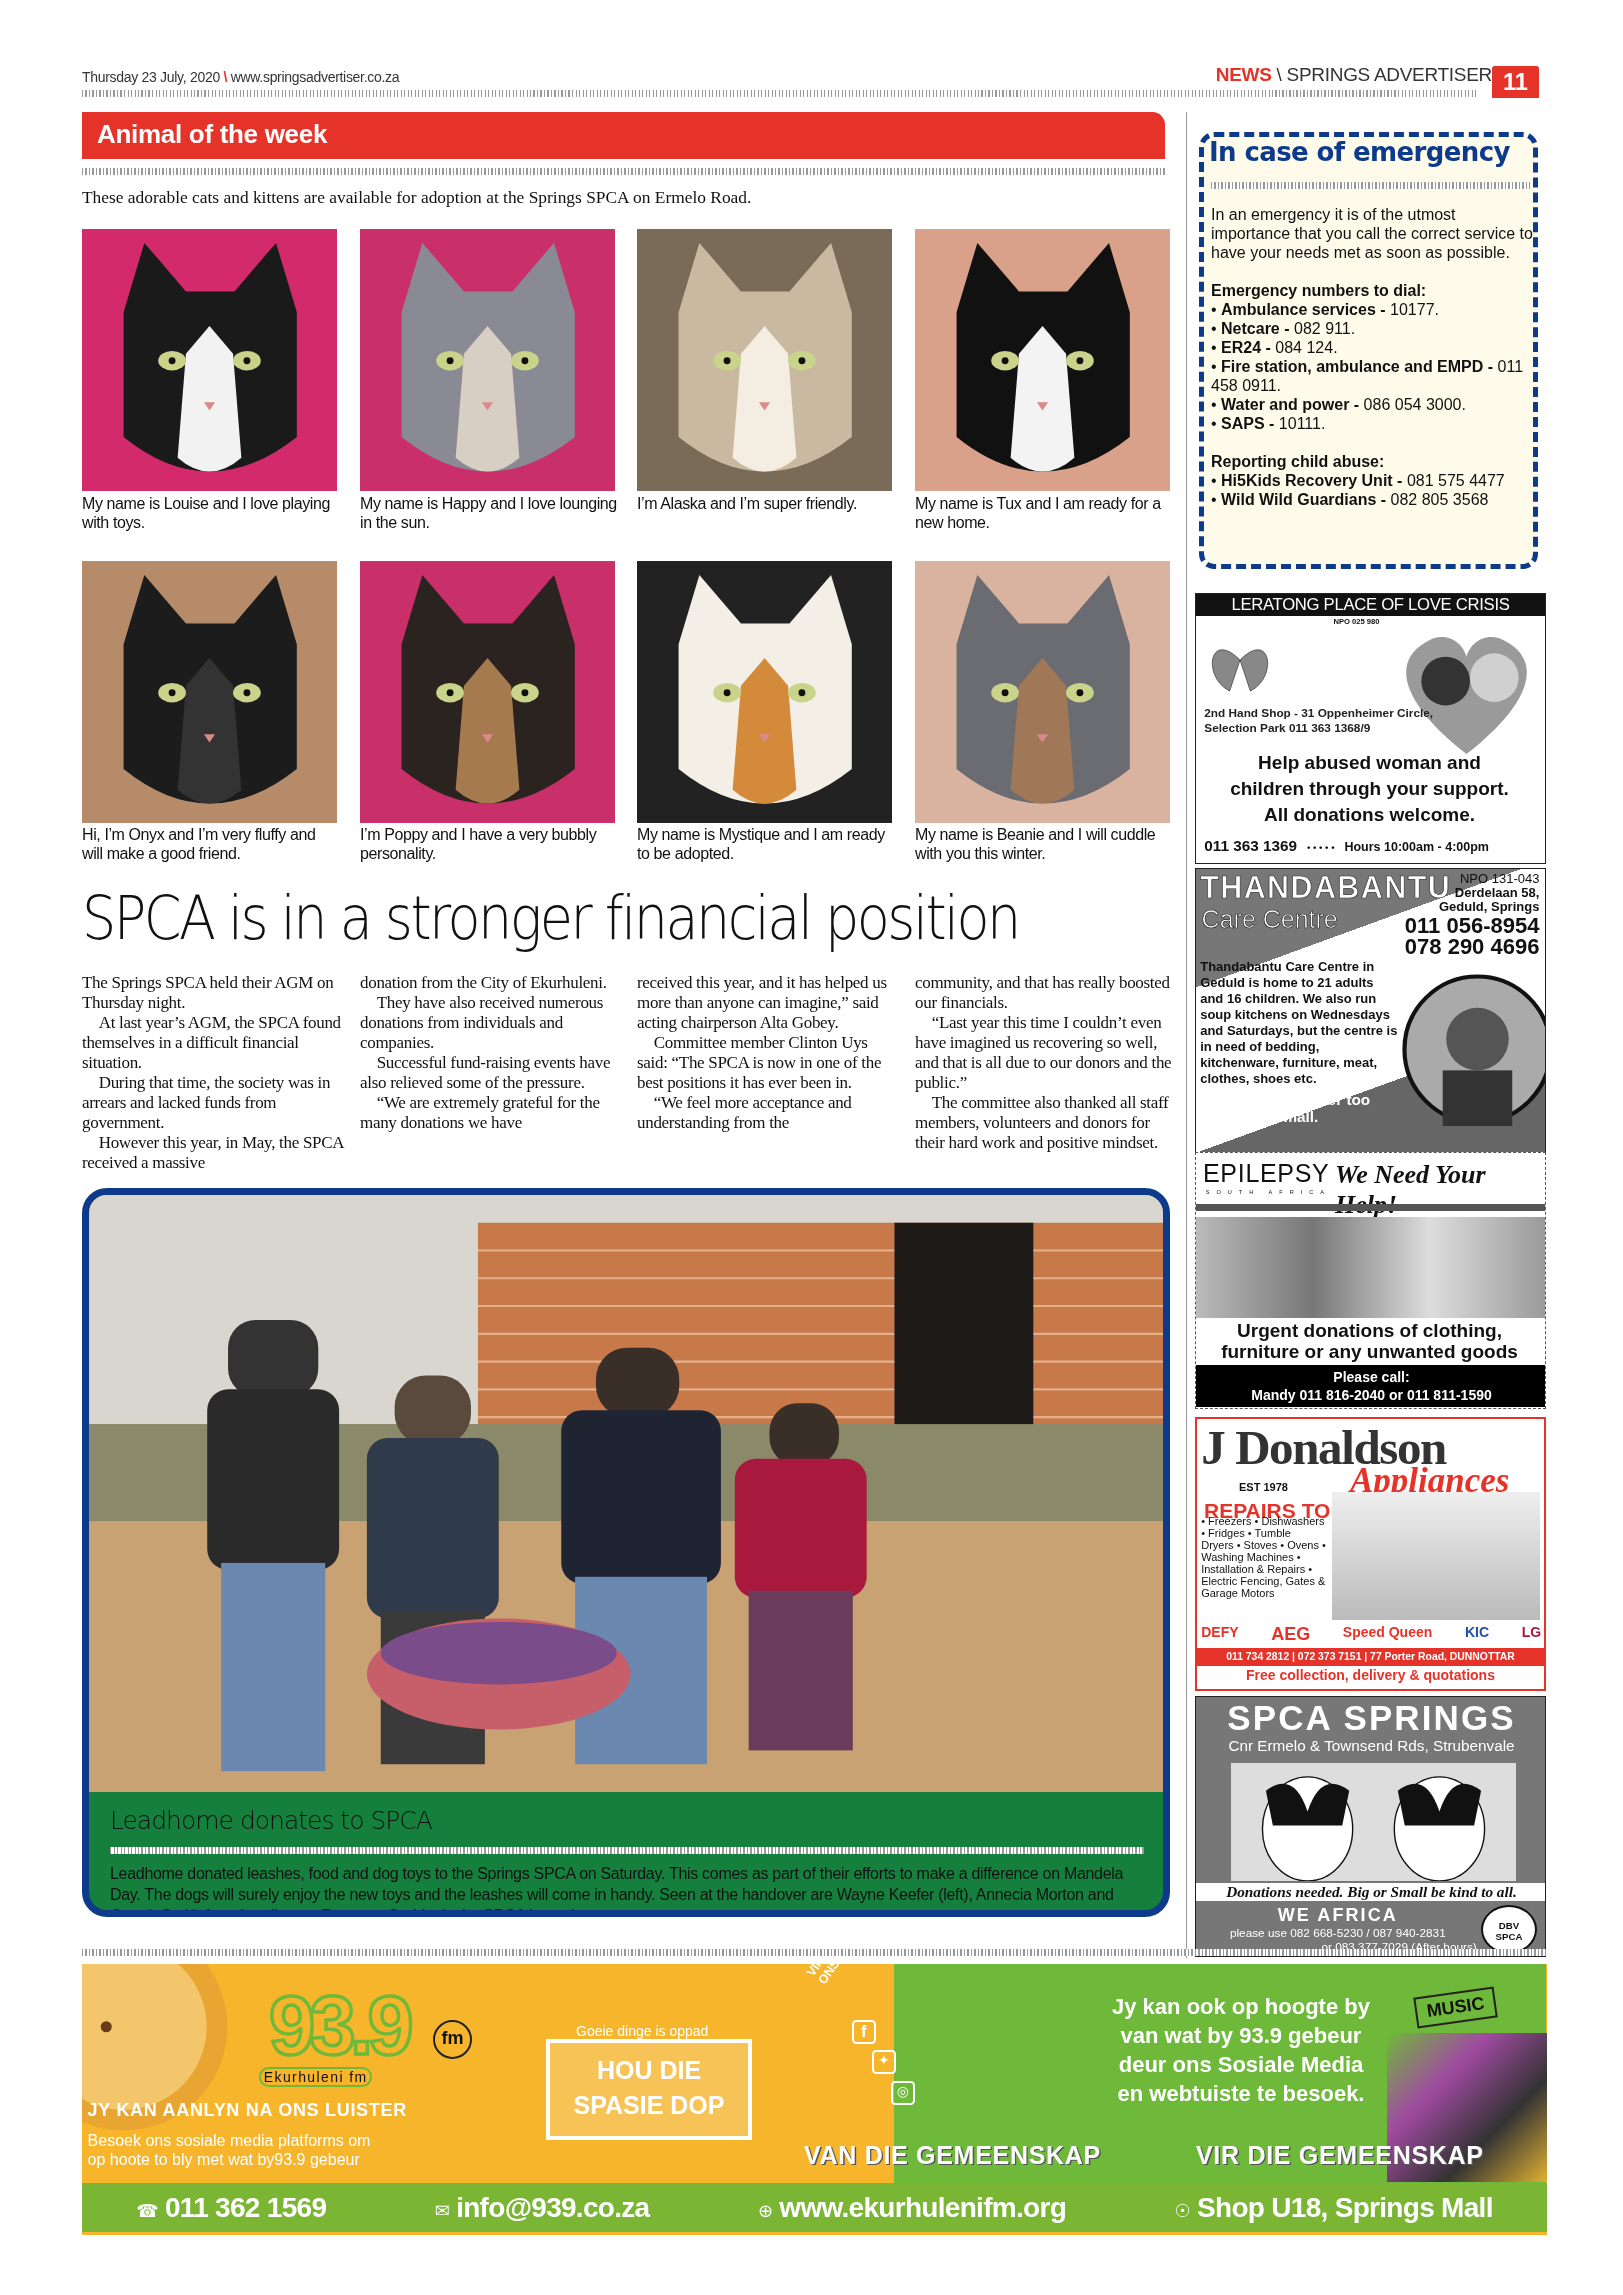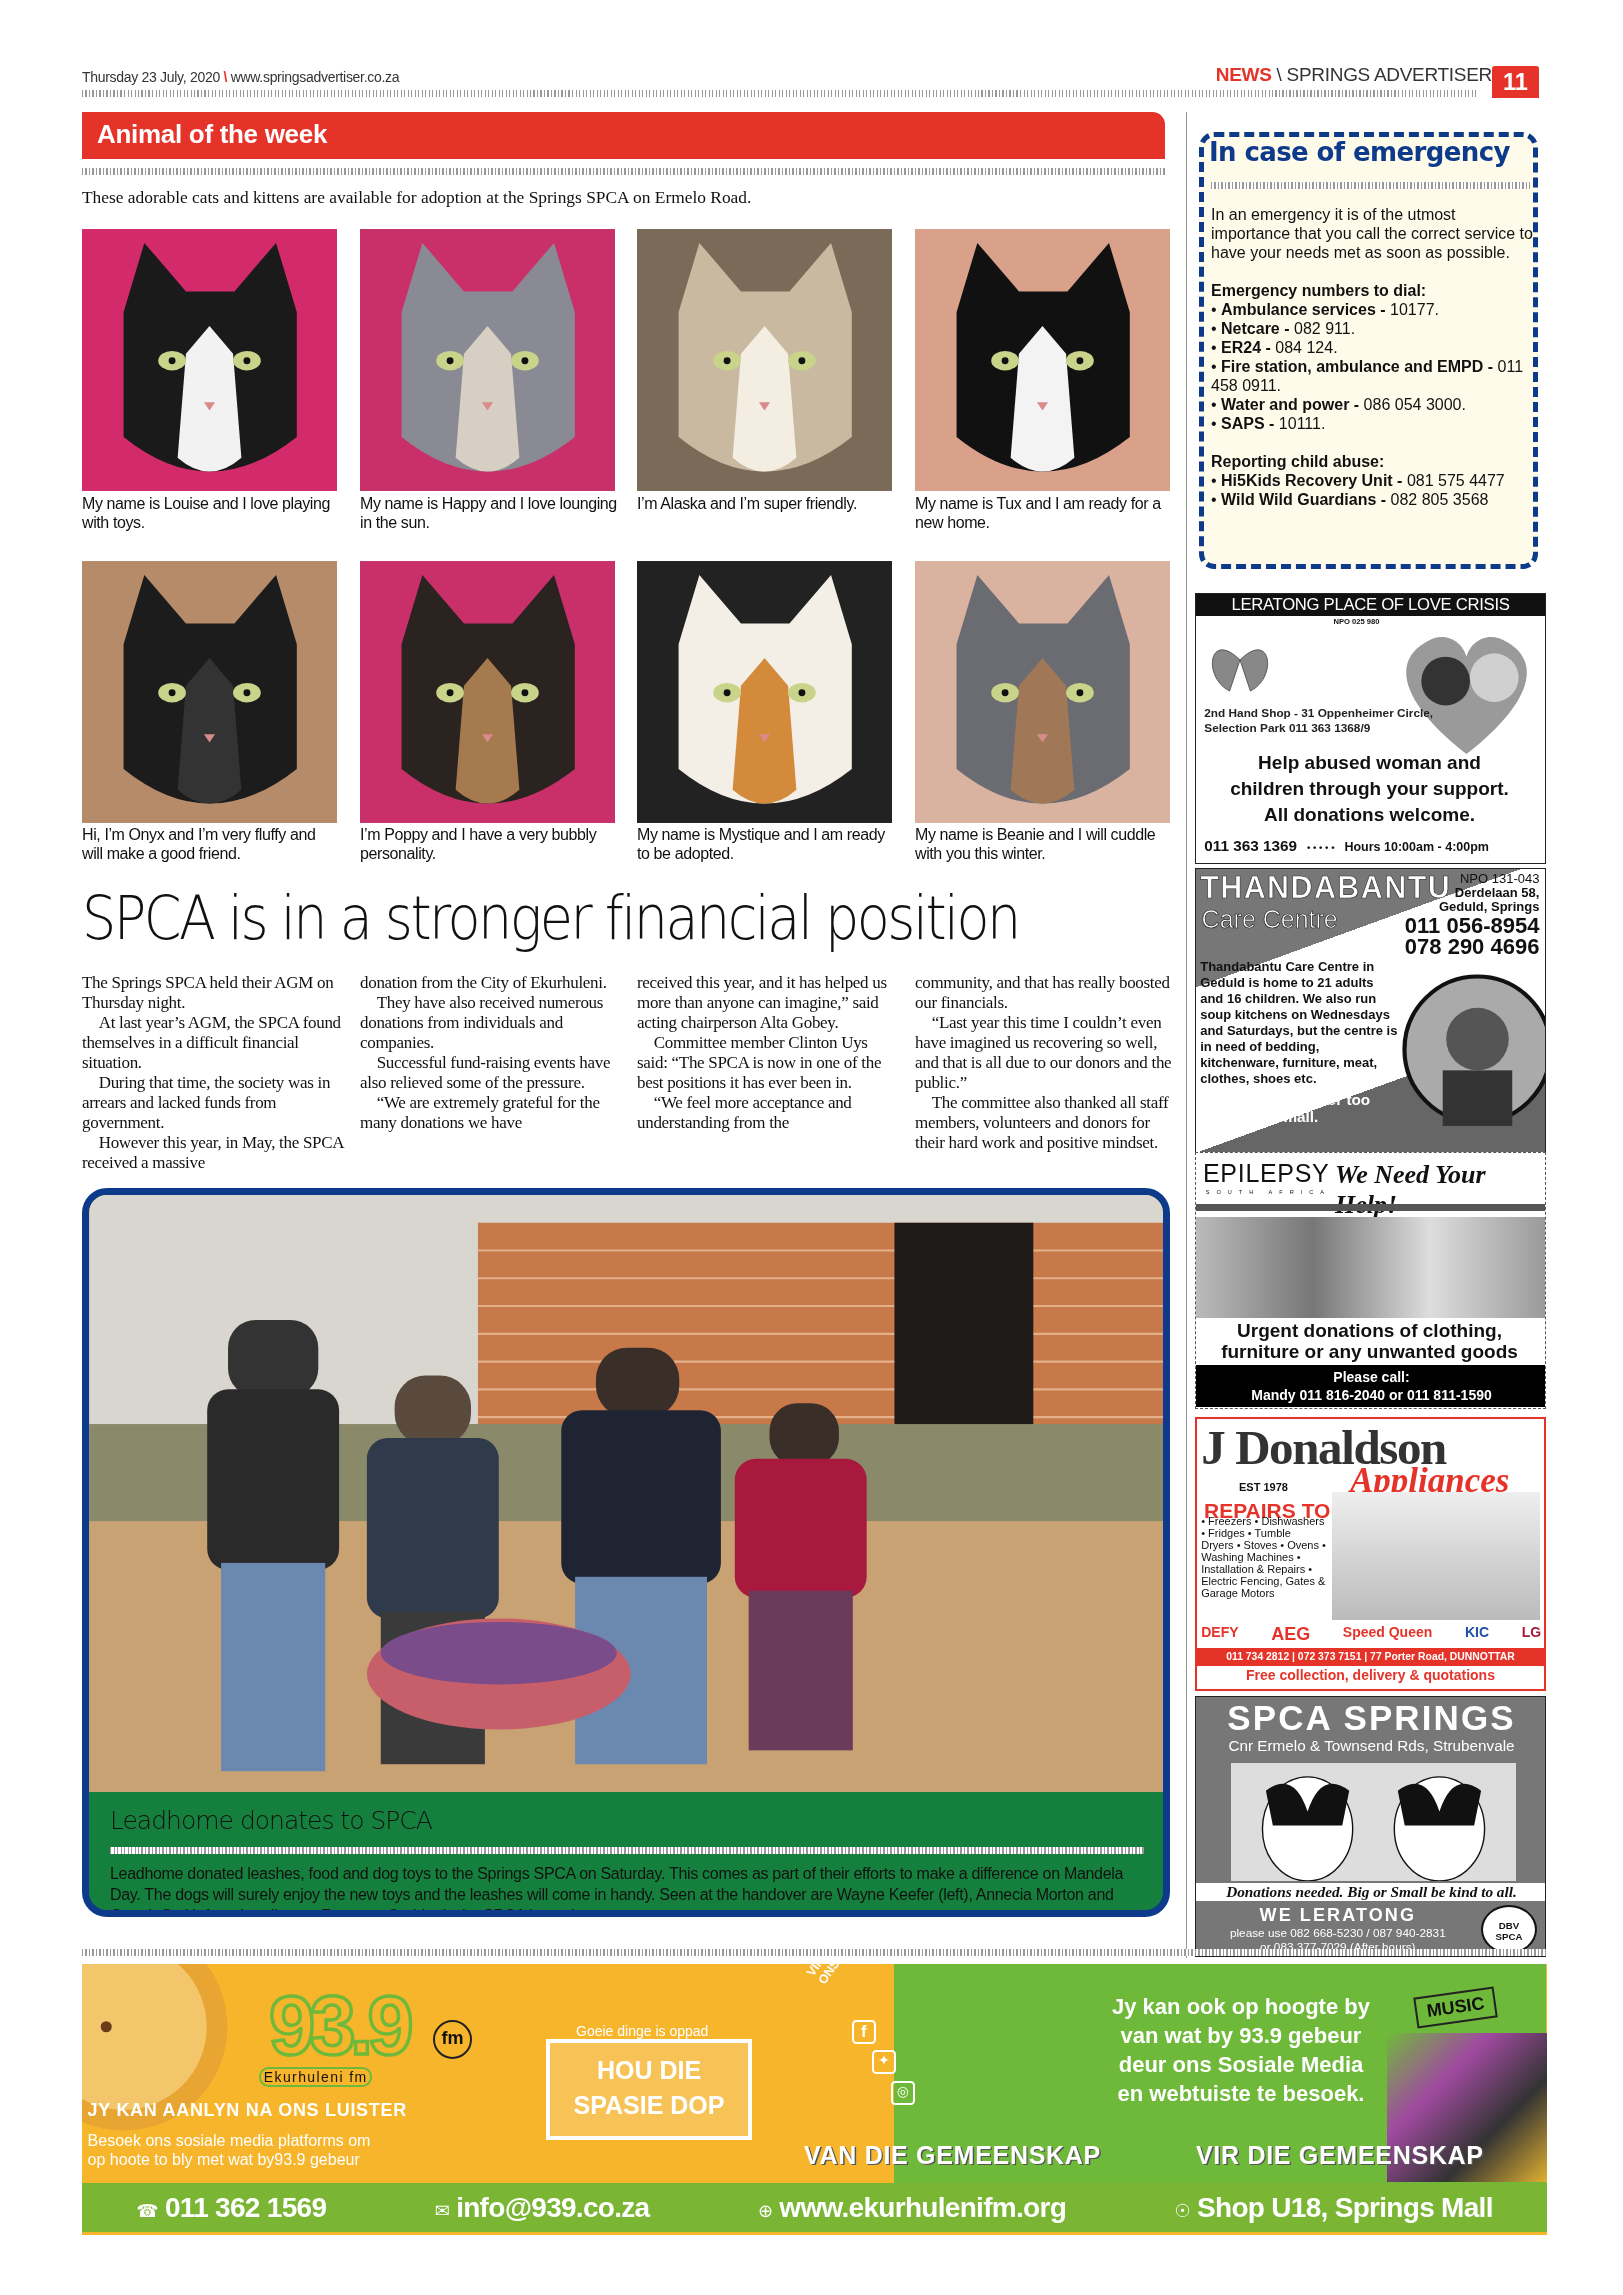--- a/index.html
+++ b/index.html
@@ -356,23 +356,23 @@
   <div class="abs" style="left:35px;top:66px;width:285px;height:118px;background:#ddd;">
     <svg width="285" height="118" viewBox="0 0 410 170">
       <ellipse cx="110" cy="95" rx="65" ry="75" fill="#fff" stroke="#111" stroke-width="2"></ellipse>
       <path d="M50 40 Q90 10 110 70 Q130 10 170 40 L160 90 L60 90 Z" fill="#111"></path>
       <ellipse cx="300" cy="95" rx="65" ry="75" fill="#fff" stroke="#111" stroke-width="2"></ellipse>
       <path d="M240 40 Q280 10 300 70 Q320 10 360 40 L350 90 L250 90 Z" fill="#111"></path>
     </svg>
   </div>
   <div class="abs" style="left:0;top:186px;width:351px;text-align:center;font-family:'Liberation Serif',serif;font-style:italic;font-weight:bold;font-size:15.3px;background:#fff;">Donations needed. Big or Small be kind to all.</div>
   <div class="abs" style="left:2.8px;top:208px;width:278px;text-align:center;color:#fff;">
-    <div style="font-weight:bold;font-size:18px;letter-spacing:2.1px;">WE LERATONG</div>
+    <div style="font-weight:bold;font-size:18px;letter-spacing:2.1px;">WE AFRICA</div>
     <div style="font-size:11.8px;">please use 082 668-5230 / 087 940-2831</div>
-    <div style="font-size:11.8px;">or 083 377-7029 (After hours)</div>
+    <div style="font-size:11.8px;text-align:right;">or 083 377-7029 (After hours)</div>
   </div>
   <div class="abs" style="left:285px;top:208px;width:56px;height:49px;border-radius:50%;background:#fff;border:2.1px solid #111;text-align:center;font-weight:bold;font-size:9.7px;line-height:11px;padding-top:12.5px;">
     <div>DBV</div>
     <div>SPCA</div>
   </div>
 </div>
 
 <div class="abs hatch" style="left:82px;top:1949px;width:1465px;"></div>
 <div class="abs banner">
   <div class="banner-green"></div>

